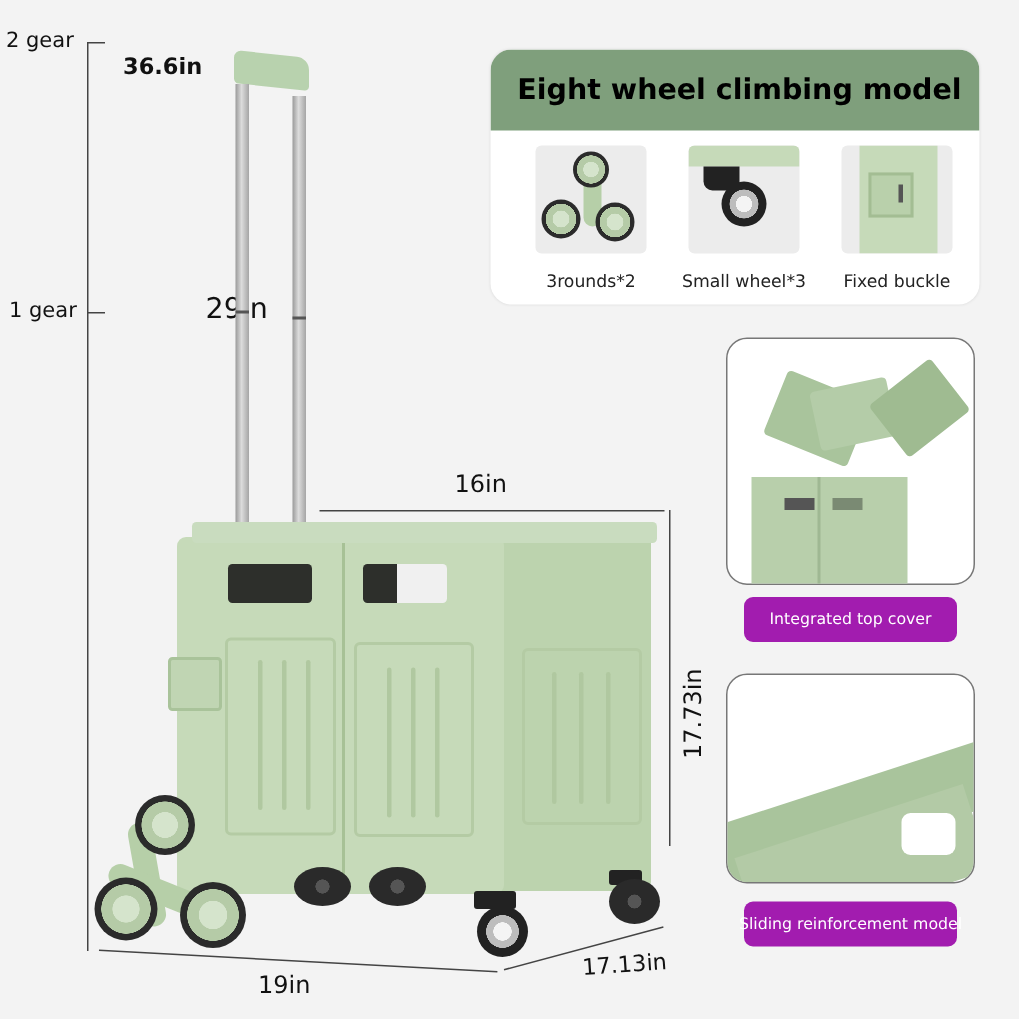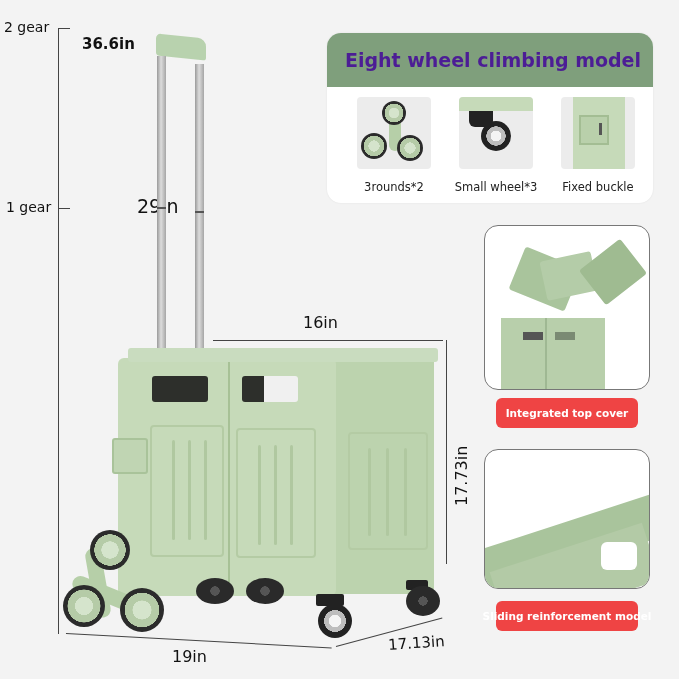--- a/index.html
+++ b/index.html
@@ -41,29 +41,29 @@
     .caster { border-radius: 50%; background: radial-gradient(circle, #f4f4f4 0 25%, #bdbdbd 26% 45%, #222 46% 100%); }
     .dark-wheel { border-radius: 50%; background: radial-gradient(circle, #555 0 20%, #2a2a2a 21% 100%); }
     .climb-arm { background: #b6cfa8; border-radius: 10px; }
 
     
     .dim-line { background: #444; height: 1px; transform-origin: left center; }
     .dim-label { font-size: 15px; color: #111; }
 
     
     .feature-card { left: 327px; top: 33px; width: 326px; height: 170px; background: #fff; border-radius: 14px; overflow: hidden; box-shadow: 0 0 2px rgba(0,0,0,.08); }
-    .feature-header { height: 54px; background: #7f9f7c; color: #4c1d95; font-weight: bold; font-size: 19px; display: flex; align-items: center; justify-content: flex-end; padding-right: 12px; }
+    .feature-header { height: 54px; background: #7f9f7c; color: #000000; font-weight: bold; font-size: 19px; display: flex; align-items: center; justify-content: flex-end; padding-right: 12px; }
     .feature-items { display: flex; justify-content: space-between; padding: 10px 8px 0 20px; }
     .feature-item { width: 94px; display: flex; flex-direction: column; align-items: center; }
     .feature-thumb { width: 74px; height: 72px; background: #ececec; border-radius: 4px; position: relative; overflow: hidden; }
     .feature-caption { font-size: 11.5px; margin-top: 11px; color: #222; white-space: nowrap; text-align: center; }
 
     
     .detail-card { left: 484px; width: 166px; background: #fff; border: 1px solid #777; border-radius: 14px; overflow: hidden; }
-    .detail-tag { left: 496px; width: 142px; height: 30px; background: #ef4444; color: #fff; font-weight: bold; font-size: 10.5px; border-radius: 6px; display: flex; align-items: center; justify-content: center; white-space: nowrap; }
+    .detail-tag { left: 496px; width: 142px; height: 30px; background: #a21caf; color: #fff; font-weight: normal; font-size: 10.5px; border-radius: 6px; display: flex; align-items: center; justify-content: center; white-space: nowrap; }
   </style>
 </head>
 <body>
 
 <div class="abs scale-line"></div>
 <div class="abs tick" style="top:28px;"></div>
 <div class="abs tick" style="top:208px;"></div>
 <div class="abs gear-label" style="left:4px; top:19px;">2 gear</div>
 <div class="abs height-label" style="left:82px; top:35px;font-weight:bold;">36.6in</div>
 <div class="abs gear-label" style="left:6px; top:199px;">1 gear</div>

